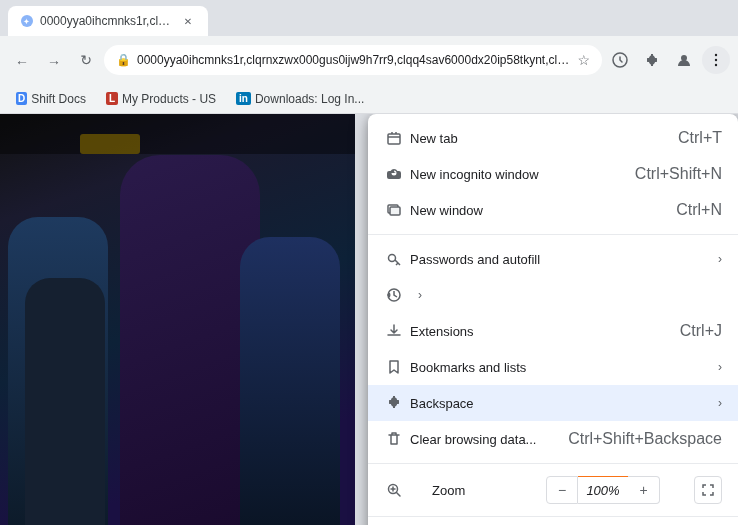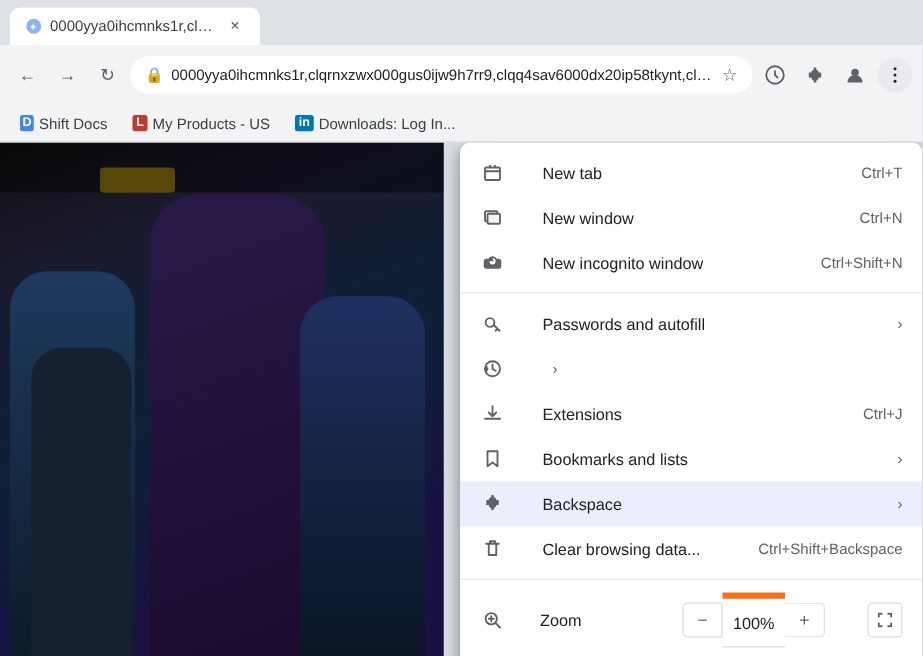--- a/index.html
+++ b/index.html
@@ -177,21 +177,21 @@
       padding: 6px 0;
       font-size: 13px;
       color: #202124;
     }
 
     .menu-item {
       display: flex;
       align-items: center;
       padding: 8px 16px;
       cursor: pointer;
-      gap: 30px;
+      gap: 6px;
       min-height: 36px;
       position: relative;
     }
 
     .menu-item-icon {
       width: 20px;
       height: 20px;
       display: flex;
       align-items: center;
       justify-content: center;
@@ -199,21 +199,21 @@
       color: #5f6368;
     }
 
     .menu-item-label {
       flex: 1;
       color: #202124;
     }
 
     .menu-item-shortcut {
       color: #5f6368;
-      font-size: 12px;
+      font-size: 16px;
       margin-left: auto;
     }
 
     .menu-item-arrow {
       color: #5f6368;
       font-size: 12px;
       margin-left: 8px;
     }
 
     .menu-divider {
@@ -273,28 +273,29 @@
       border-radius: 4px 0 0 4px;
     }
 
     .zoom-btn:last-child {
       border-radius: 0 4px 4px 0;
       border-left: none;
     }
 
     .zoom-value {
       width: 50px;
-      height: 44px;
-      border-top: 5px solid #f97316;
+      height: 28px;
+      border-top: 1px solid #f97316;
       border-bottom: 1px solid #dadce0;
       display: flex;
       align-items: center;
       justify-content: center;
       font-size: 13px;
       color: #202124;
+      font-style: italic;
     }
 
     .fullscreen-btn {
       width: 28px;
       height: 28px;
       border: 1px solid #dadce0;
       border-radius: 4px;
       display: flex;
       align-items: center;
       justify-content: center;
@@ -411,37 +412,37 @@
             <path d="M6 4V2"></path>
             <path d="M10 4V2"></path>
           </svg>
         </span>
         <span class="menu-item-label">New tab</span>
         <span class="menu-item-shortcut">Ctrl+T</span>
       </div>
 
       <div class="menu-item">
         <span class="menu-item-icon">
+          <svg width="16" height="16" viewBox="0 0 16 16" fill="#5f6368">
+            <path d="M8 3a4 4 0 0 0-3.46 2H3a2 2 0 0 0-2 2v4a2 2 0 0 0 2 2h10a2 2 0 0 0 2-2V7a2 2 0 0 0-2-2h-1.54A4 4 0 0 0 8 3zm0 1.5A2.5 2.5 0 1 1 5.5 7H10.5A2.5 2.5 0 0 1 8 4.5z"></path>
+          </svg>
+        </span>
+        <span class="menu-item-label">New incognito window</span>
+        <span class="menu-item-shortcut">Ctrl+Shift+N</span>
+      </div>
+
+      <div class="menu-item">
+        <span class="menu-item-icon">
           <svg width="16" height="16" viewBox="0 0 16 16" fill="none" stroke="#5f6368" stroke-width="1.5">
             <rect x="2" y="3" width="10" height="8" rx="1"></rect>
             <rect x="4" y="5" width="10" height="8" rx="1" fill="#f1f3f4" stroke="#5f6368"></rect>
           </svg>
         </span>
         <span class="menu-item-label">New window</span>
         <span class="menu-item-shortcut">Ctrl+N</span>
-      </div>
-
-      <div class="menu-item">
-        <span class="menu-item-icon">
-          <svg width="16" height="16" viewBox="0 0 16 16" fill="#5f6368">
-            <path d="M8 3a4 4 0 0 0-3.46 2H3a2 2 0 0 0-2 2v4a2 2 0 0 0 2 2h10a2 2 0 0 0 2-2V7a2 2 0 0 0-2-2h-1.54A4 4 0 0 0 8 3zm0 1.5A2.5 2.5 0 1 1 5.5 7H10.5A2.5 2.5 0 0 1 8 4.5z"></path>
-          </svg>
-        </span>
-        <span class="menu-item-label">New incognito window</span>
-        <span class="menu-item-shortcut">Ctrl+Shift+N</span>
       </div>
 
       <div class="menu-divider"></div>
 
       <div class="menu-item">
         <span class="menu-item-icon">
           <svg width="16" height="16" viewBox="0 0 16 16" fill="none" stroke="#5f6368" stroke-width="1.5">
             <circle cx="6" cy="7" r="3.5"></circle>
             <path d="M9 9l5 5M12 12l-2 2"></path>
           </svg>

